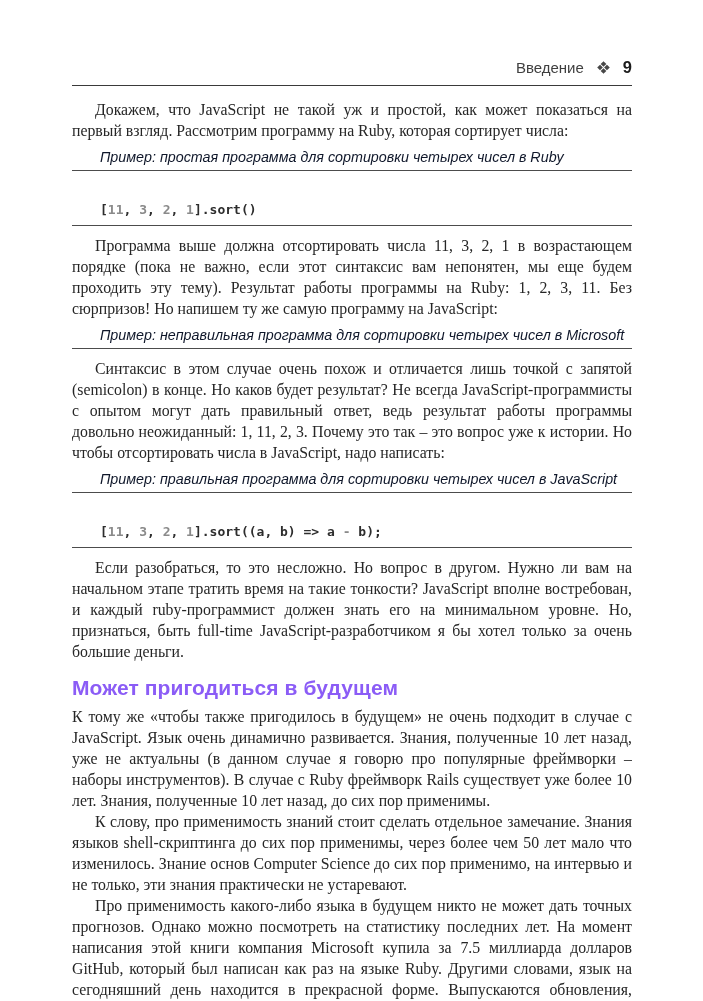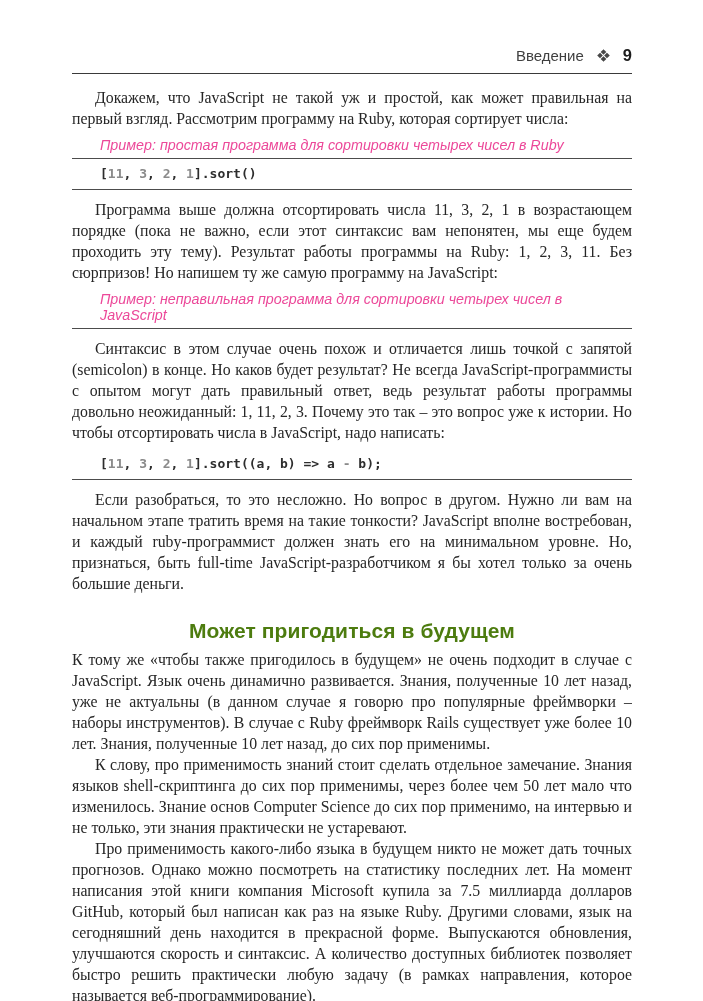--- a/index.html
+++ b/index.html
@@ -5,21 +5,21 @@
   :root{
     --text:#262626;
     --muted-code:#8a8a8a;
     --rule:#4c4c4c;
   }
   *{box-sizing:border-box;margin:0;padding:0;}
   html,body{background:#ffffff;}
   body{width:703px;height:1001px;font-family:"Liberation Serif",serif;}
   .page{
     width:703px;height:1001px;
-    padding:46px 71px 0 72px;
+    padding:58px 71px 0 72px;
     background:#ffffff;
     overflow:hidden;
     border-radius:29px;
   }
   
   .running-head{
     display:flex;
     justify-content:flex-end;
     align-items:baseline;
     padding-bottom:8px;
@@ -47,43 +47,43 @@
     text-align:justify;
     text-indent:23px;
   }
   p.no-indent{text-indent:0;font-family:Liberation Serif, serif;}
   
   .example{margin:6px 0 9px;}
   .example-label{
     font-family:"Liberation Sans",sans-serif;
     font-style:italic;
     font-size:14.3px;
-    color:#ec4899;
+    color:#0f172a;
     padding:2px 0 5px 28px;
     border-bottom:1px solid var(--rule);
   }
   .example-code{
     font-family:"DejaVu Sans Mono",monospace;
     font-weight:bold;
     font-size:13px;
     color:#2d2d2d;
     padding:7px 0 8px 28px;
     border-bottom:1px solid var(--rule);
     white-space:pre;
+    margin-top:24px;
   }
   .tok-number,.tok-operator{color:var(--muted-code);}
   
   h2.section-heading{
     font-family:"Liberation Sans",sans-serif;
     font-weight:bold;
     font-size:21px;
-    color:#4d7c0f;
+    color:#8b5cf6;
     letter-spacing:.1px;
-    margin:25px 0 6px;
-    text-align:center;
+    margin:14px 0 6px;
   }
 </style>
 </head>
 <body>
 
 <div class="page">
 
   <div class="running-head">
     <span class="chapter-title">Введение</span>
     <span class="ornament">
@@ -94,36 +94,37 @@
           <polygon points="9.2,3.4 11.8,6 9.2,8.6 6.6,6"></polygon>
           <polygon points="6,6.6 8.6,9.2 6,11.8 3.4,9.2"></polygon>
         </g>
       </svg>
     </span>
     <span class="page-number">9</span>
   </div>
 
   <div class="content">
 
-    <p class="body-par">Докажем, что JavaScript не такой уж и простой, как может правильная на первый взгляд. Рассмотрим программу на Ruby, которая сортирует числа:</p>
+    <p class="body-par">Докажем, что JavaScript не такой уж и простой, как может показаться на первый взгляд. Рассмотрим программу на Ruby, которая сортирует числа:</p>
 
     <div class="example">
       <div class="example-label">Пример: простая программа для сортировки четырех чисел в Ruby</div>
       <div class="example-code"><span class="tok tok-plain">[</span><span class="tok tok-number">11</span><span class="tok tok-plain">, </span><span class="tok tok-number">3</span><span class="tok tok-plain">, </span><span class="tok tok-number">2</span><span class="tok tok-plain">, </span><span class="tok tok-number">1</span><span class="tok tok-plain">].sort()</span></div>
     </div>
 
     <p class="body-par">Программа выше должна отсортировать числа 11, 3, 2, 1 в возрастающем порядке (пока не важно, если этот синтаксис вам непонятен, мы еще будем проходить эту тему). Результат работы программы на Ruby: 1, 2, 3, 11. Без сюрпризов! Но напишем ту же самую программу на JavaScript:</p>
 
     <div class="example">
-      <div class="example-label">Пример: неправильная программа для сортировки четырех чисел в JavaScript</div>
+      <div class="example-label">Пример: неправильная программа для сортировки четырех чисел в Microsoft</div>
     </div>
 
     <p class="body-par">Синтаксис в этом случае очень похож и отличается лишь точкой с запятой (semicolon) в конце. Но каков будет результат? Не всегда JavaScript-программисты с опытом могут дать правильный ответ, ведь результат работы программы довольно неожиданный: 1, 11, 2, 3. Почему это так – это вопрос уже к истории. Но чтобы отсортировать числа в JavaScript, надо написать:</p>
 
     <div class="example">
+      <div class="example-label">Пример: правильная программа для сортировки четырех чисел в JavaScript</div>
       <div class="example-code"><span class="tok tok-plain">[</span><span class="tok tok-number">11</span><span class="tok tok-plain">, </span><span class="tok tok-number">3</span><span class="tok tok-plain">, </span><span class="tok tok-number">2</span><span class="tok tok-plain">, </span><span class="tok tok-number">1</span><span class="tok tok-plain">].sort((a, b) =&gt; a </span><span class="tok tok-operator">-</span><span class="tok tok-plain"> b);</span></div>
     </div>
 
     <p class="body-par">Если разобраться, то это несложно. Но вопрос в другом. Нужно ли вам на начальном этапе тратить время на такие тонкости? JavaScript вполне востребован, и каждый ruby-программист должен знать его на минимальном уровне. Но, признаться, быть full-time JavaScript-разработчиком я бы хотел только за очень большие деньги.</p>
 
     <h2 class="section-heading">Может пригодиться в будущем</h2>
 
     <p class="body-par no-indent">К тому же «чтобы также пригодилось в будущем» не очень подходит в случае с JavaScript. Язык очень динамично развивается. Знания, полученные 10 лет назад, уже не актуальны (в данном случае я говорю про популярные фреймворки – наборы инструментов). В случае с Ruby фреймворк Rails существует уже более 10 лет. Знания, полученные 10 лет назад, до сих пор применимы.</p>
 
     <p class="body-par">К слову, про применимость знаний стоит сделать отдельное замечание. Знания языков shell-скриптинга до сих пор применимы, через более чем 50 лет мало что изменилось. Знание основ Computer Science до сих пор применимо, на интервью и не только, эти знания практически не устаревают.</p>

